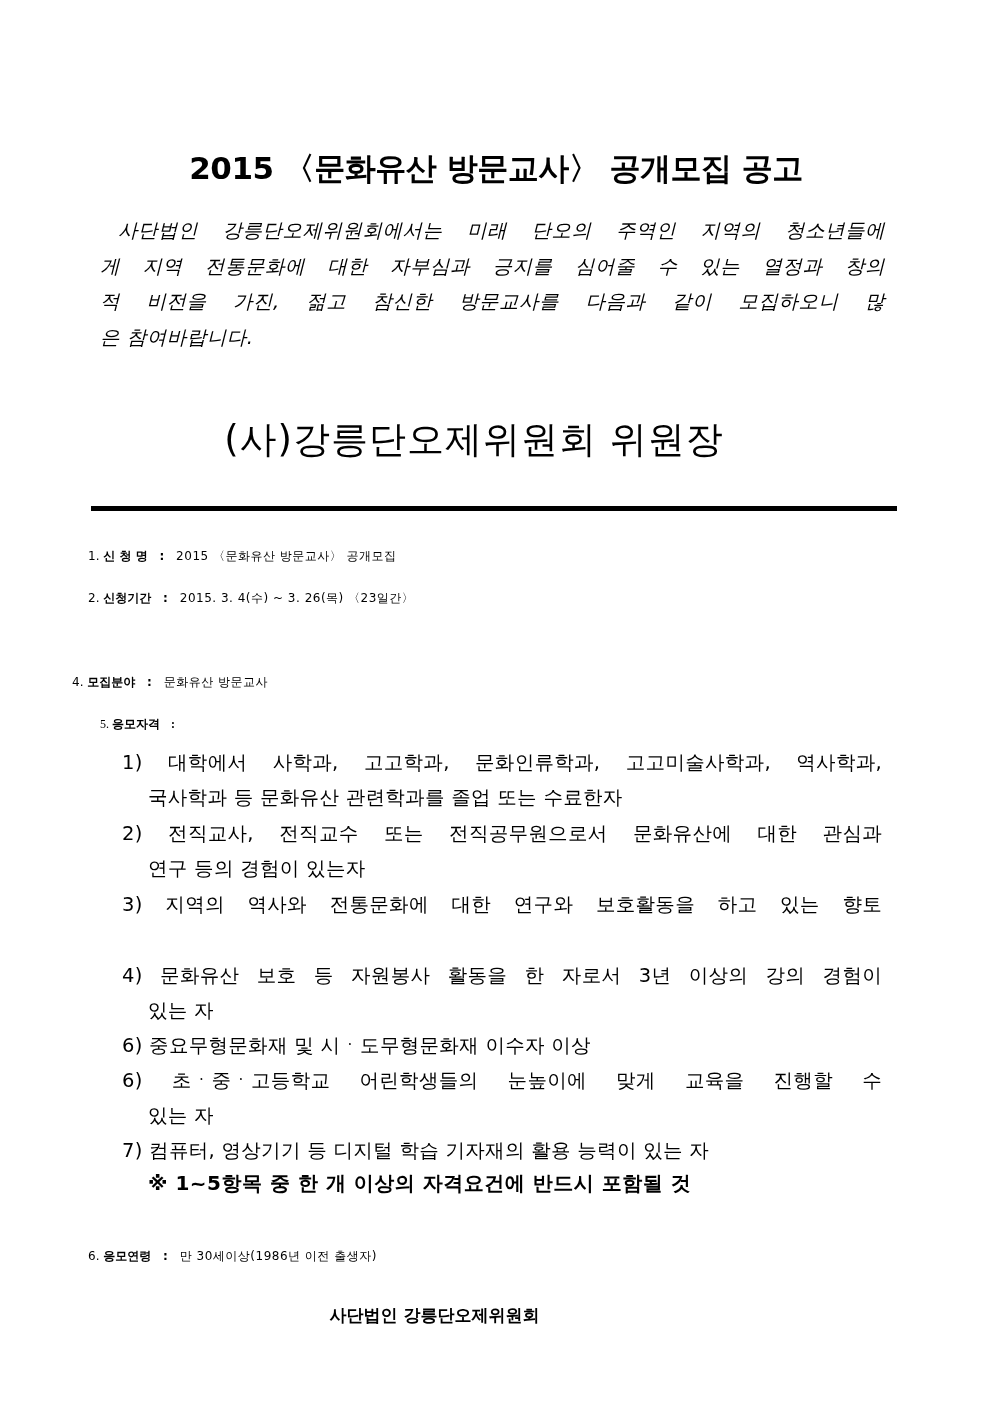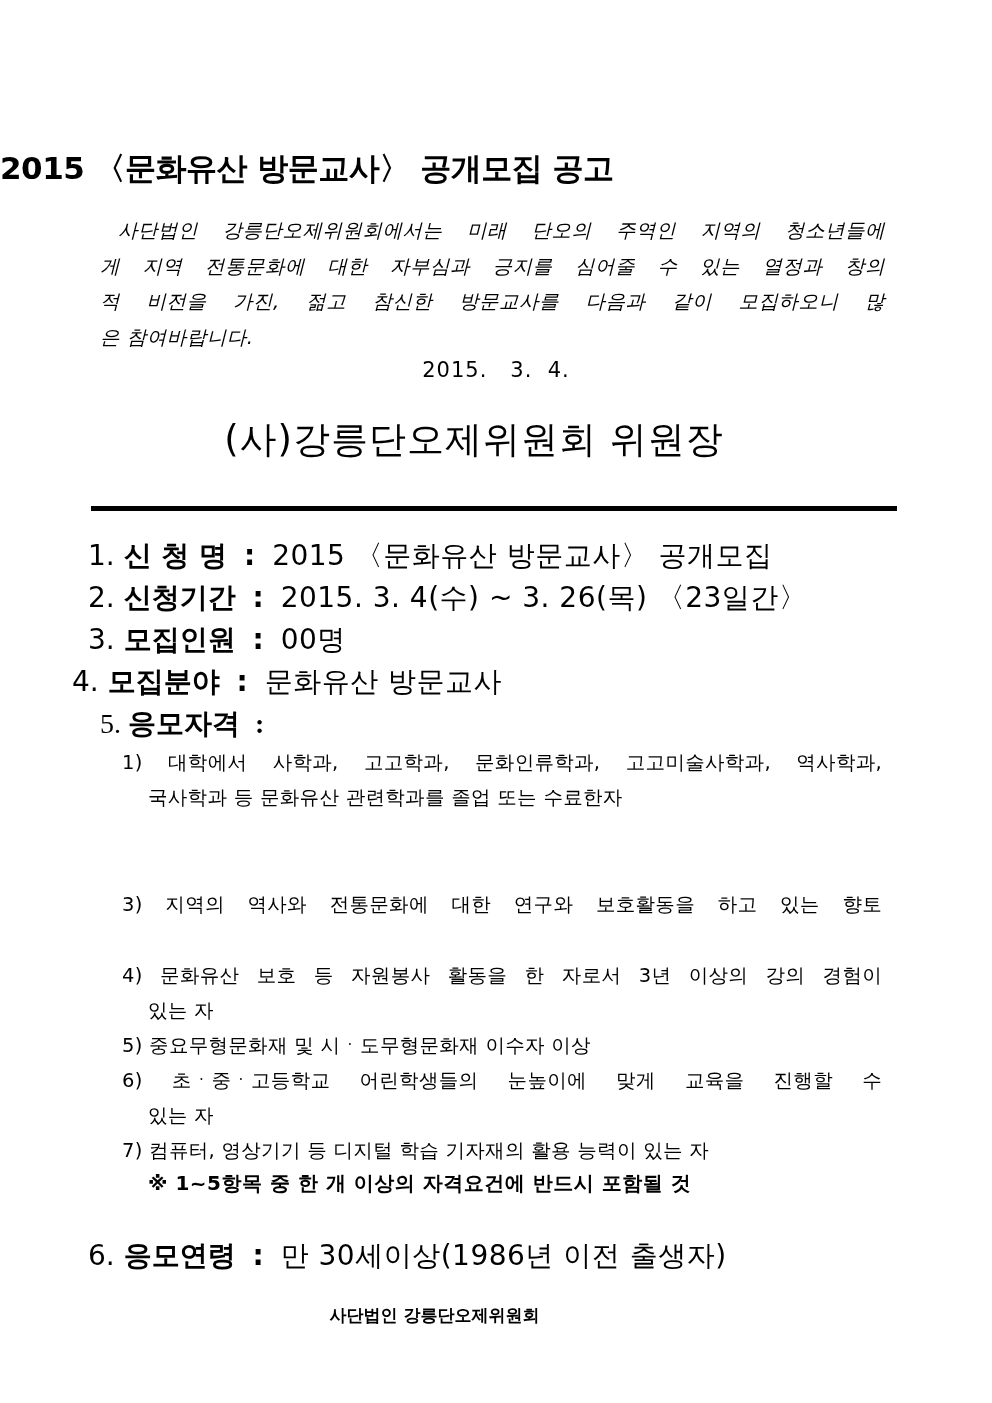--- a/index.html
+++ b/index.html
@@ -19,21 +19,21 @@
       position: absolute;
       left: 0; top: 0;
       width: 992px;
       height: 1403px;
     }
     .title {
       position: absolute;
       left: 0;
       width: 992px;
       top: 148px;
-      text-align: left;
+      text-align: center;
       font-size: 31px;
       font-weight: bold;
       letter-spacing: -0.5px;
       line-height: 40px;
       white-space: nowrap;
     }
     .intro {
       position: absolute;
       left: 100px;
       width: 785px;
@@ -80,21 +80,21 @@
       position: absolute;
       left: 91px;
       width: 806px;
       top: 506px;
       height: 5px;
       background: #000;
     }
     .item {
       position: absolute;
       left: 0;
-      font-size: 28px;
+      font-size: 12px;
       line-height: 32px;
       white-space: nowrap;
     }
     .item .num { letter-spacing: 0; }
     .item .label { font-weight: bold; letter-spacing: 0; }
     .item .colon { font-weight: bold; margin: 0 8px; }
     .item .value { letter-spacing: 0.5px; }
     .sub {
       position: absolute;
       left: 122px;
@@ -142,78 +142,75 @@
 
   <div class="title">2015 〈문화유산 방문교사〉 공개모집 공고</div>
 
   <div class="intro">
     <span class="line" style="padding-left:18px;">  사단법인 강릉단오제위원회에서는 미래 단오의 주역인 지역의 청소년들에</span>
     <span class="line">게 지역 전통문화에 대한 자부심과 긍지를 심어줄 수 있는 열정과 창의</span>
     <span class="line">적 비전을 가진, 젊고 참신한 방문교사를 다음과 같이 모집하오니 많</span>
     <span class="line last">은 참여바랍니다.</span>
   </div>
 
-  <div class="date">2015.   3.  4.</div>
 
   <div class="signer">(사)강릉단오제위원회 위원장</div>
 
   <div class="rule"></div>
 
   <div class="item" style="left:88px; top:540px;">
     <span class="num">1.</span>
     <span class="label">신 청 명</span>
     <span class="colon">:</span>
     <span class="value">2015 〈문화유산 방문교사〉 공개모집</span>
   </div>
 
   <div class="item" style="left:88px; top:582px;">
     <span class="num">2.</span>
     <span class="label">신청기간</span>
     <span class="colon">:</span>
     <span class="value">2015. 3. 4(수) ~ 3. 26(목) 〈23일간〉</span>
   </div>
 
-  <div class="item" style="left:88px; top:624px;">
-    <span class="num">3.</span>
-    <span class="label">모집인원</span>
-    <span class="colon">:</span>
-    <span class="value">00명</span>
-  </div>
 
   <div class="item" style="left:72px; top:666px;">
     <span class="num">4.</span>
     <span class="label">모집분야</span>
     <span class="colon">:</span>
     <span class="value">문화유산 방문교사</span>
   </div>
 
   <div class="item" style="left:100px; top:708px;font-family:Liberation Serif, serif;">
     <span class="num">5.</span>
     <span class="label">응모자격</span>
     <span class="colon">:</span>
     <span class="value"></span>
   </div>
 
   <div class="sub" style="top:745px;">
     <span class="line">1) 대학에서 사학과, 고고학과, 문화인류학과, 고고미술사학과, 역사학과,</span>
     <span class="line cont">국사학과 등 문화유산 관련학과를 졸업 또는 수료한자</span>
   </div>
 
+  <div class="sub" style="top:816px;">
+    <span class="line">2) 전직교사, 전직교수 또는 전직공무원으로서 문화유산에 대한 관심과</span>
+    <span class="line cont">연구 등의 경험이 있는자</span>
+  </div>
 
   <div class="sub" style="top:887px;">
     <span class="line">3) 지역의 역사와 전통문화에 대한 연구와 보호활동을 하고 있는 향토</span>
   </div>
 
   <div class="sub" style="top:958px;">
     <span class="line">4) 문화유산 보호 등 자원봉사 활동을 한 자로서 3년 이상의 강의 경험이</span>
     <span class="line cont">있는 자</span>
   </div>
 
   <div class="sub" style="top:1028px;">
-    <span class="line cont" style="padding-left:0;">5) 중요무형문화재 및 시ㆍ도무형문화재 이수자 이상</span>
+    <span class="line cont" style="padding-left:0;">6) 중요무형문화재 및 시ㆍ도무형문화재 이수자 이상</span>
   </div>
 
   <div class="sub" style="top:1063px;">
     <span class="line">6) 초ㆍ중ㆍ고등학교 어린학생들의 눈높이에 맞게 교육을 진행할 수</span>
     <span class="line cont">있는 자</span>
   </div>
 
   <div class="sub" style="top:1133px;">
     <span class="line cont" style="padding-left:0;">7) 컴퓨터, 영상기기 등 디지털 학습 기자재의 활용 능력이 있는 자</span>
   </div>

